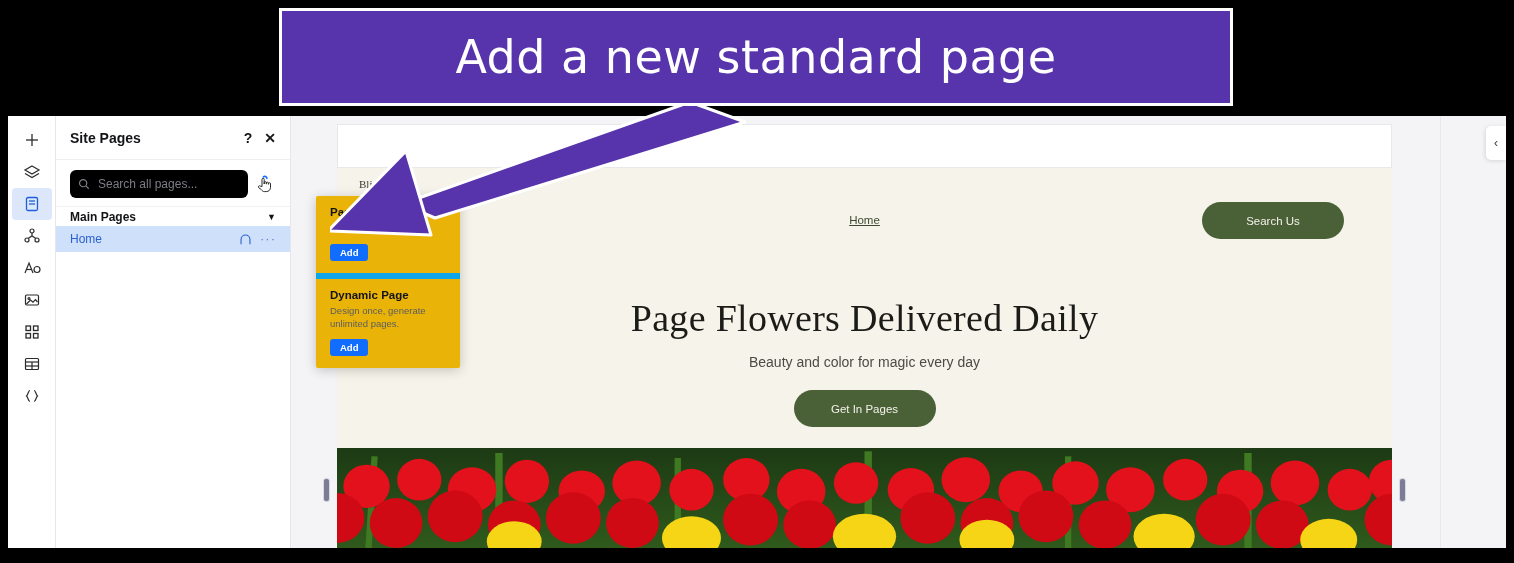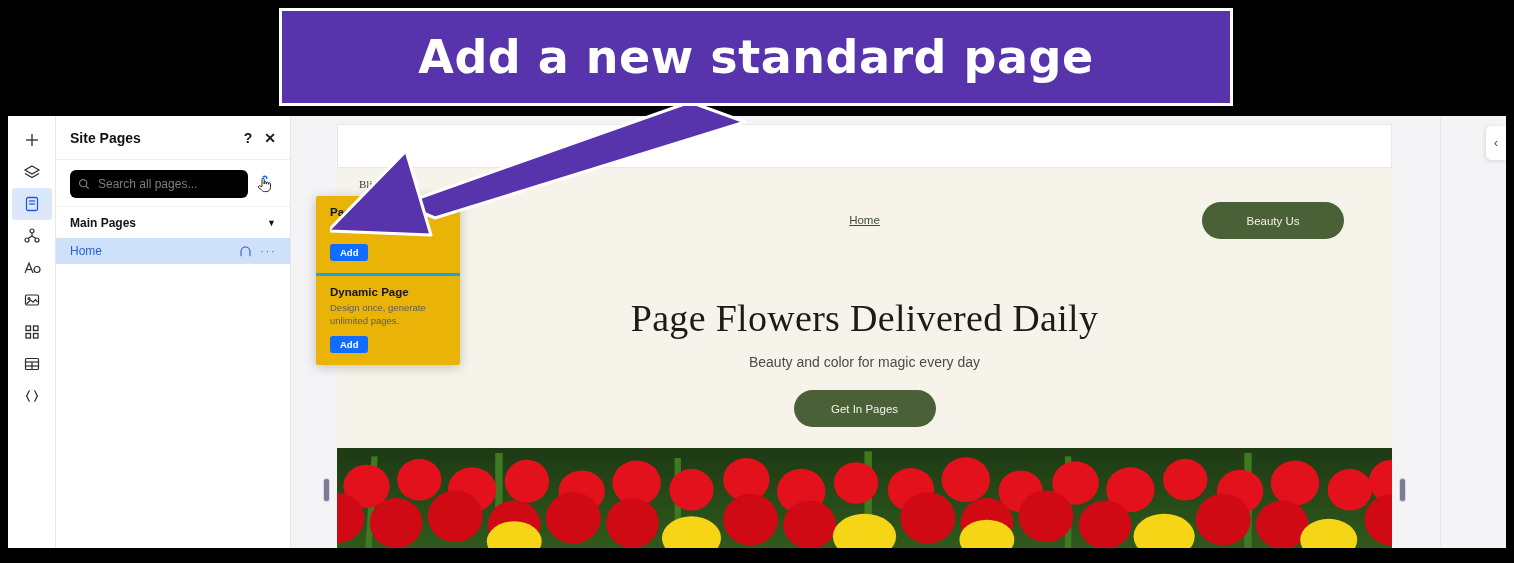--- a/index.html
+++ b/index.html
@@ -26,21 +26,21 @@
     border: 3px solid #ffffff;
     box-sizing: border-box;
     display: flex;
     align-items: center;
     justify-content: center;
     z-index: 60;
   }
   #annotation-banner .banner-text {
     color: #ffffff;
     font-size: 46px;
-    font-weight: bold;
+    font-weight: normal;
     letter-spacing: 0.5px;
     font-family: "DejaVu Sans", sans-serif;
   }
 
   
   #annotation-arrow {
     position: absolute;
     left: 330px;
     top: 100px;
     width: 420px;
@@ -156,21 +156,21 @@
     width: 22px;
     height: 22px;
     margin-left: 6px;
     position: relative;
     cursor: pointer;
     display: flex;
     align-items: center;
     justify-content: center;
   }
   #section-row {
-    height: 32px;
+    height: 20px;
     display: flex;
     align-items: center;
     padding: 4px 14px;
     box-sizing: border-box;
     border-top: 1px solid #f0f1f3;
   }
   #section-title {
     font-size: 12px;
     font-weight: bold;
     color: #131417;
@@ -218,21 +218,21 @@
     top: 80px;
     width: 144px;
     background: #eab308;
     box-shadow: 0 2px 12px rgba(0,0,0,0.22);
     border-radius: 2px;
     z-index: 40;
   }
   .flyout-item {
     padding: 10px 14px 12px 14px;
   }
-  .flyout-item + .flyout-item { border-top: 3px solid #0ea5e9; }
+  .flyout-item + .flyout-item { border-top: 6px solid #0ea5e9; }
   .flyout-title {
     font-size: 11.5px;
     font-weight: bold;
     color: #131417;
     margin-bottom: 4px;
   }
   .flyout-desc {
     font-size: 9.5px;
     color: #5a5d63;
     line-height: 1.35;
@@ -536,21 +536,21 @@
   <div id="canvas-area">
 
     <div id="canvas-topbar"></div>
 
     <div id="site-frame">
 
       <div id="site-logo">Bliss</div>
 
       <div id="site-nav-home">Home</div>
 
-      <div id="site-contact-btn">Beauty Us</div>
+      <div id="site-contact-btn">Search Us</div>
 
       <div id="site-heading">Page Flowers Delivered Daily</div>
 
       <div id="site-subheading">Beauty and color for magic every day</div>
 
       <div id="site-cta-btn">Get In Pages</div>
 
       <div id="site-hero-image">
         <svg width="100%" height="100%" viewBox="0 0 1000 120" preserveAspectRatio="none">
           <defs>

